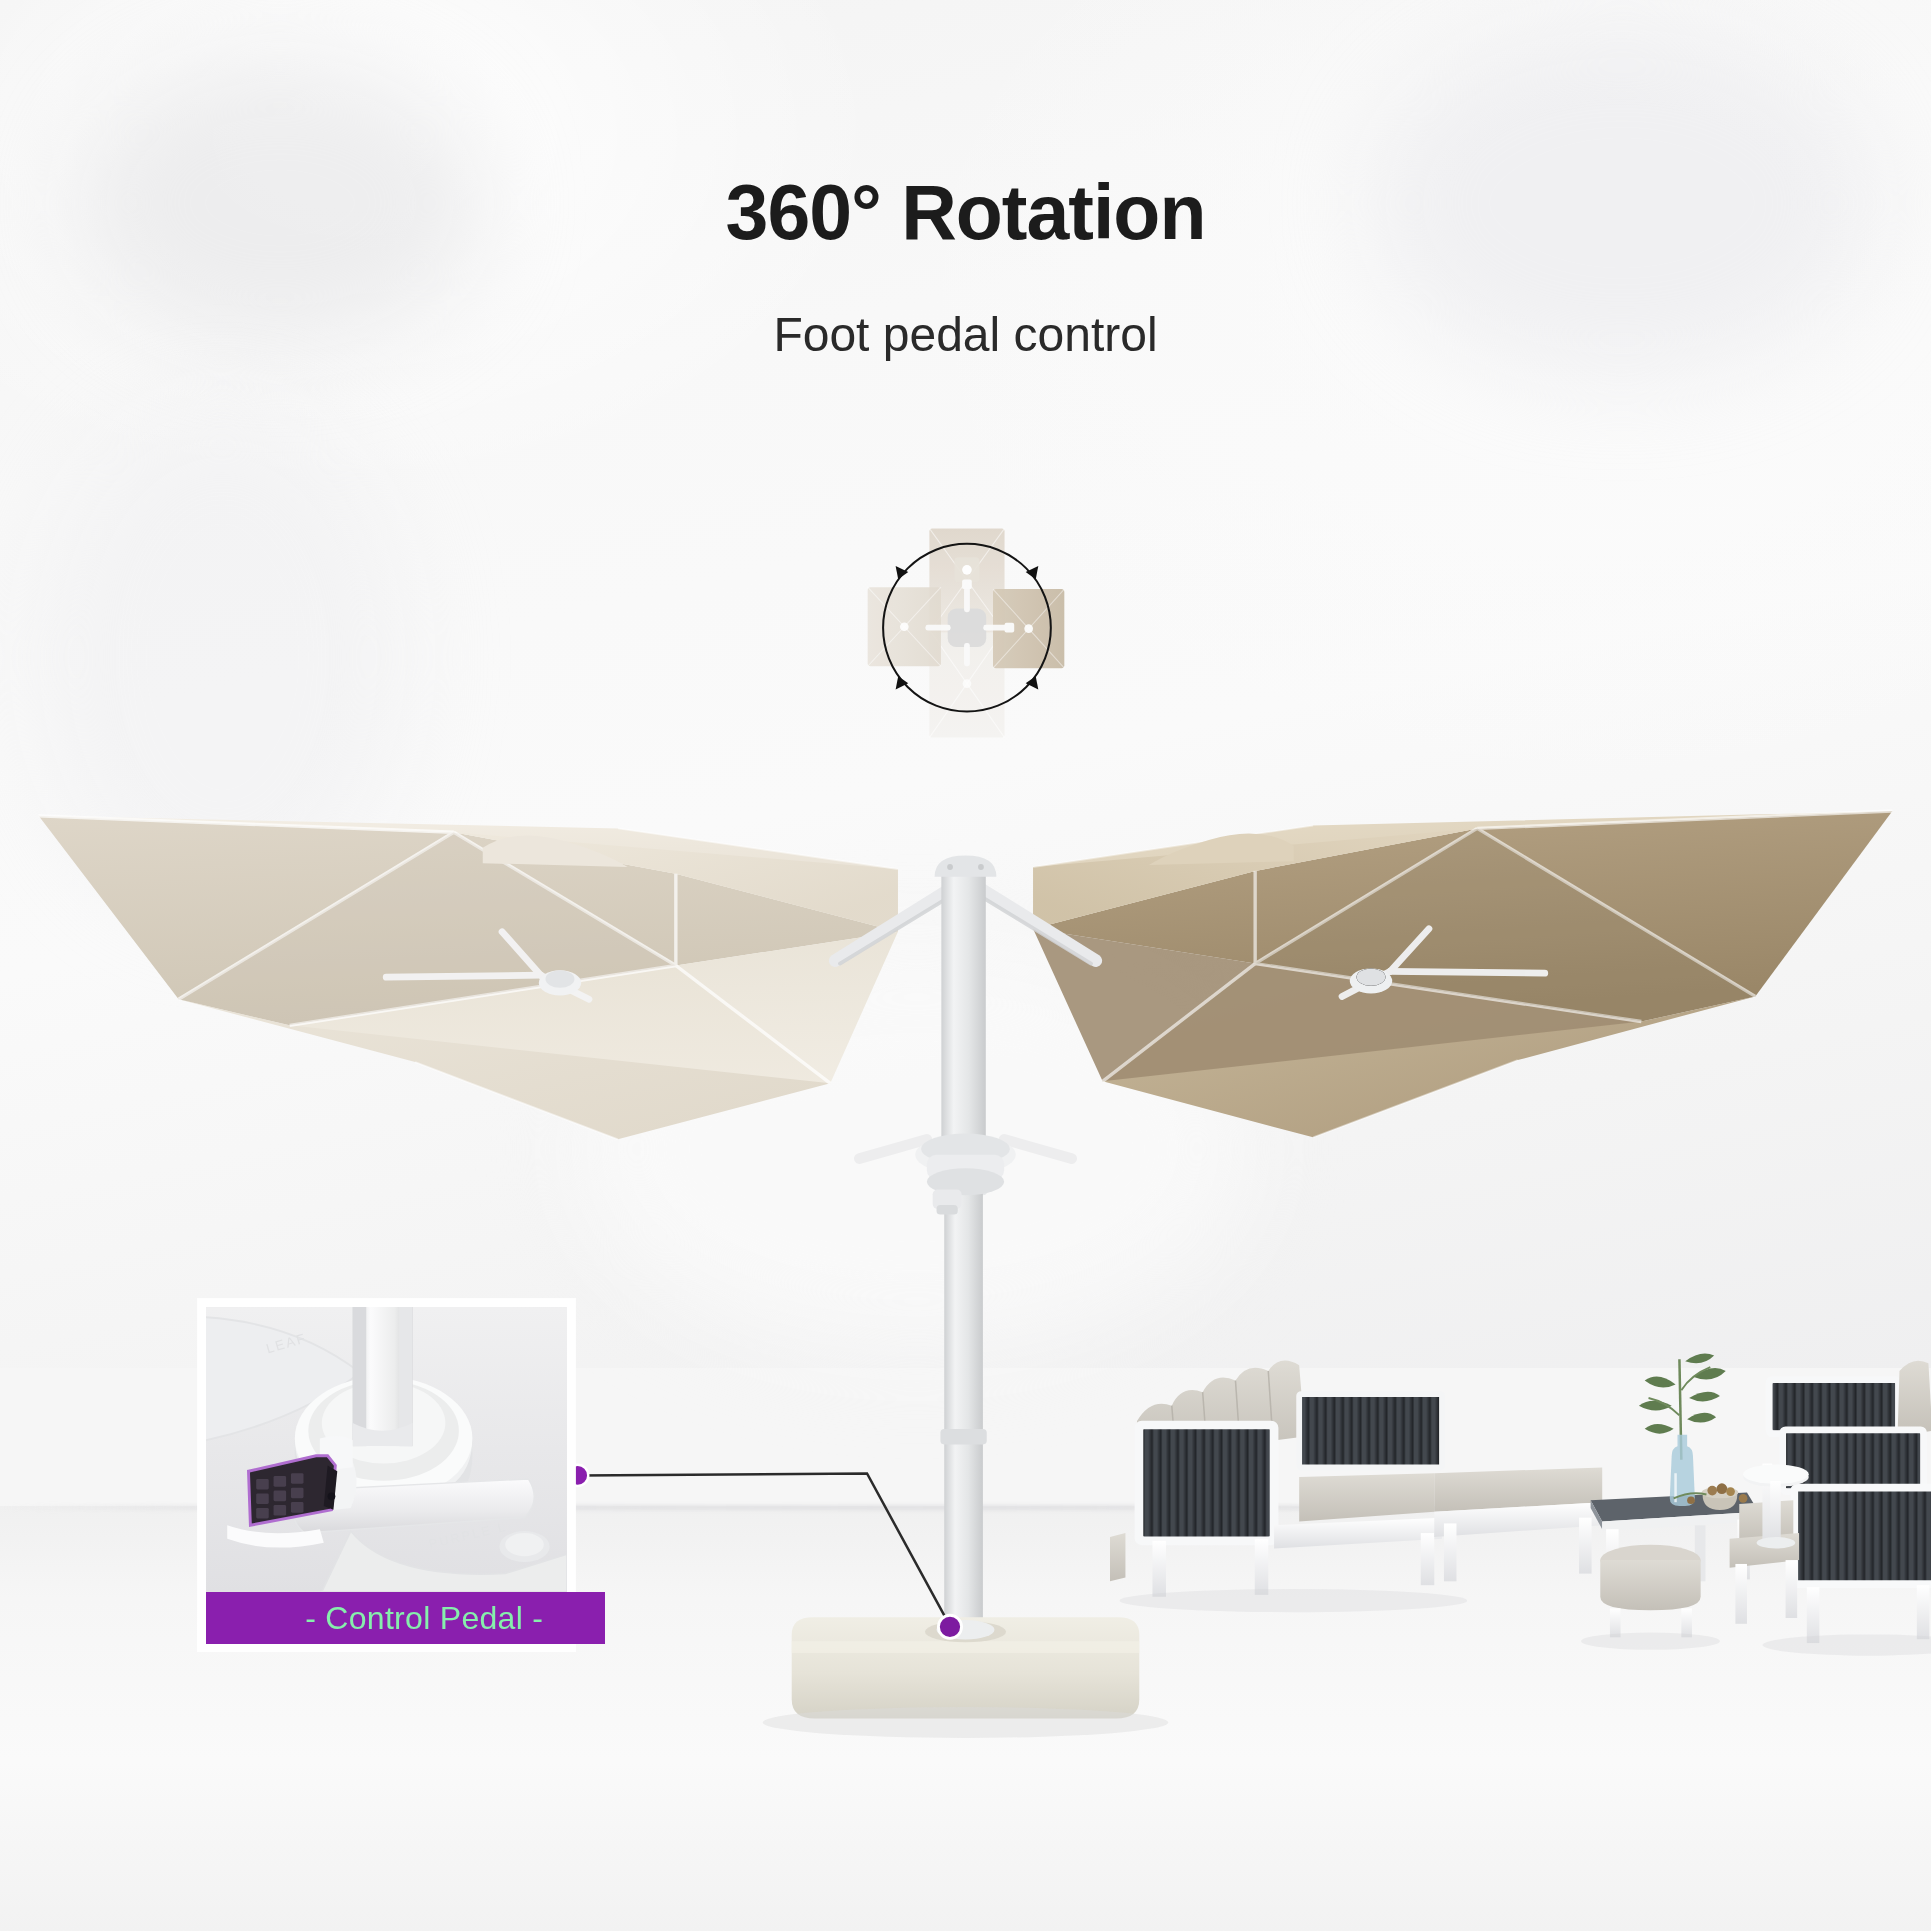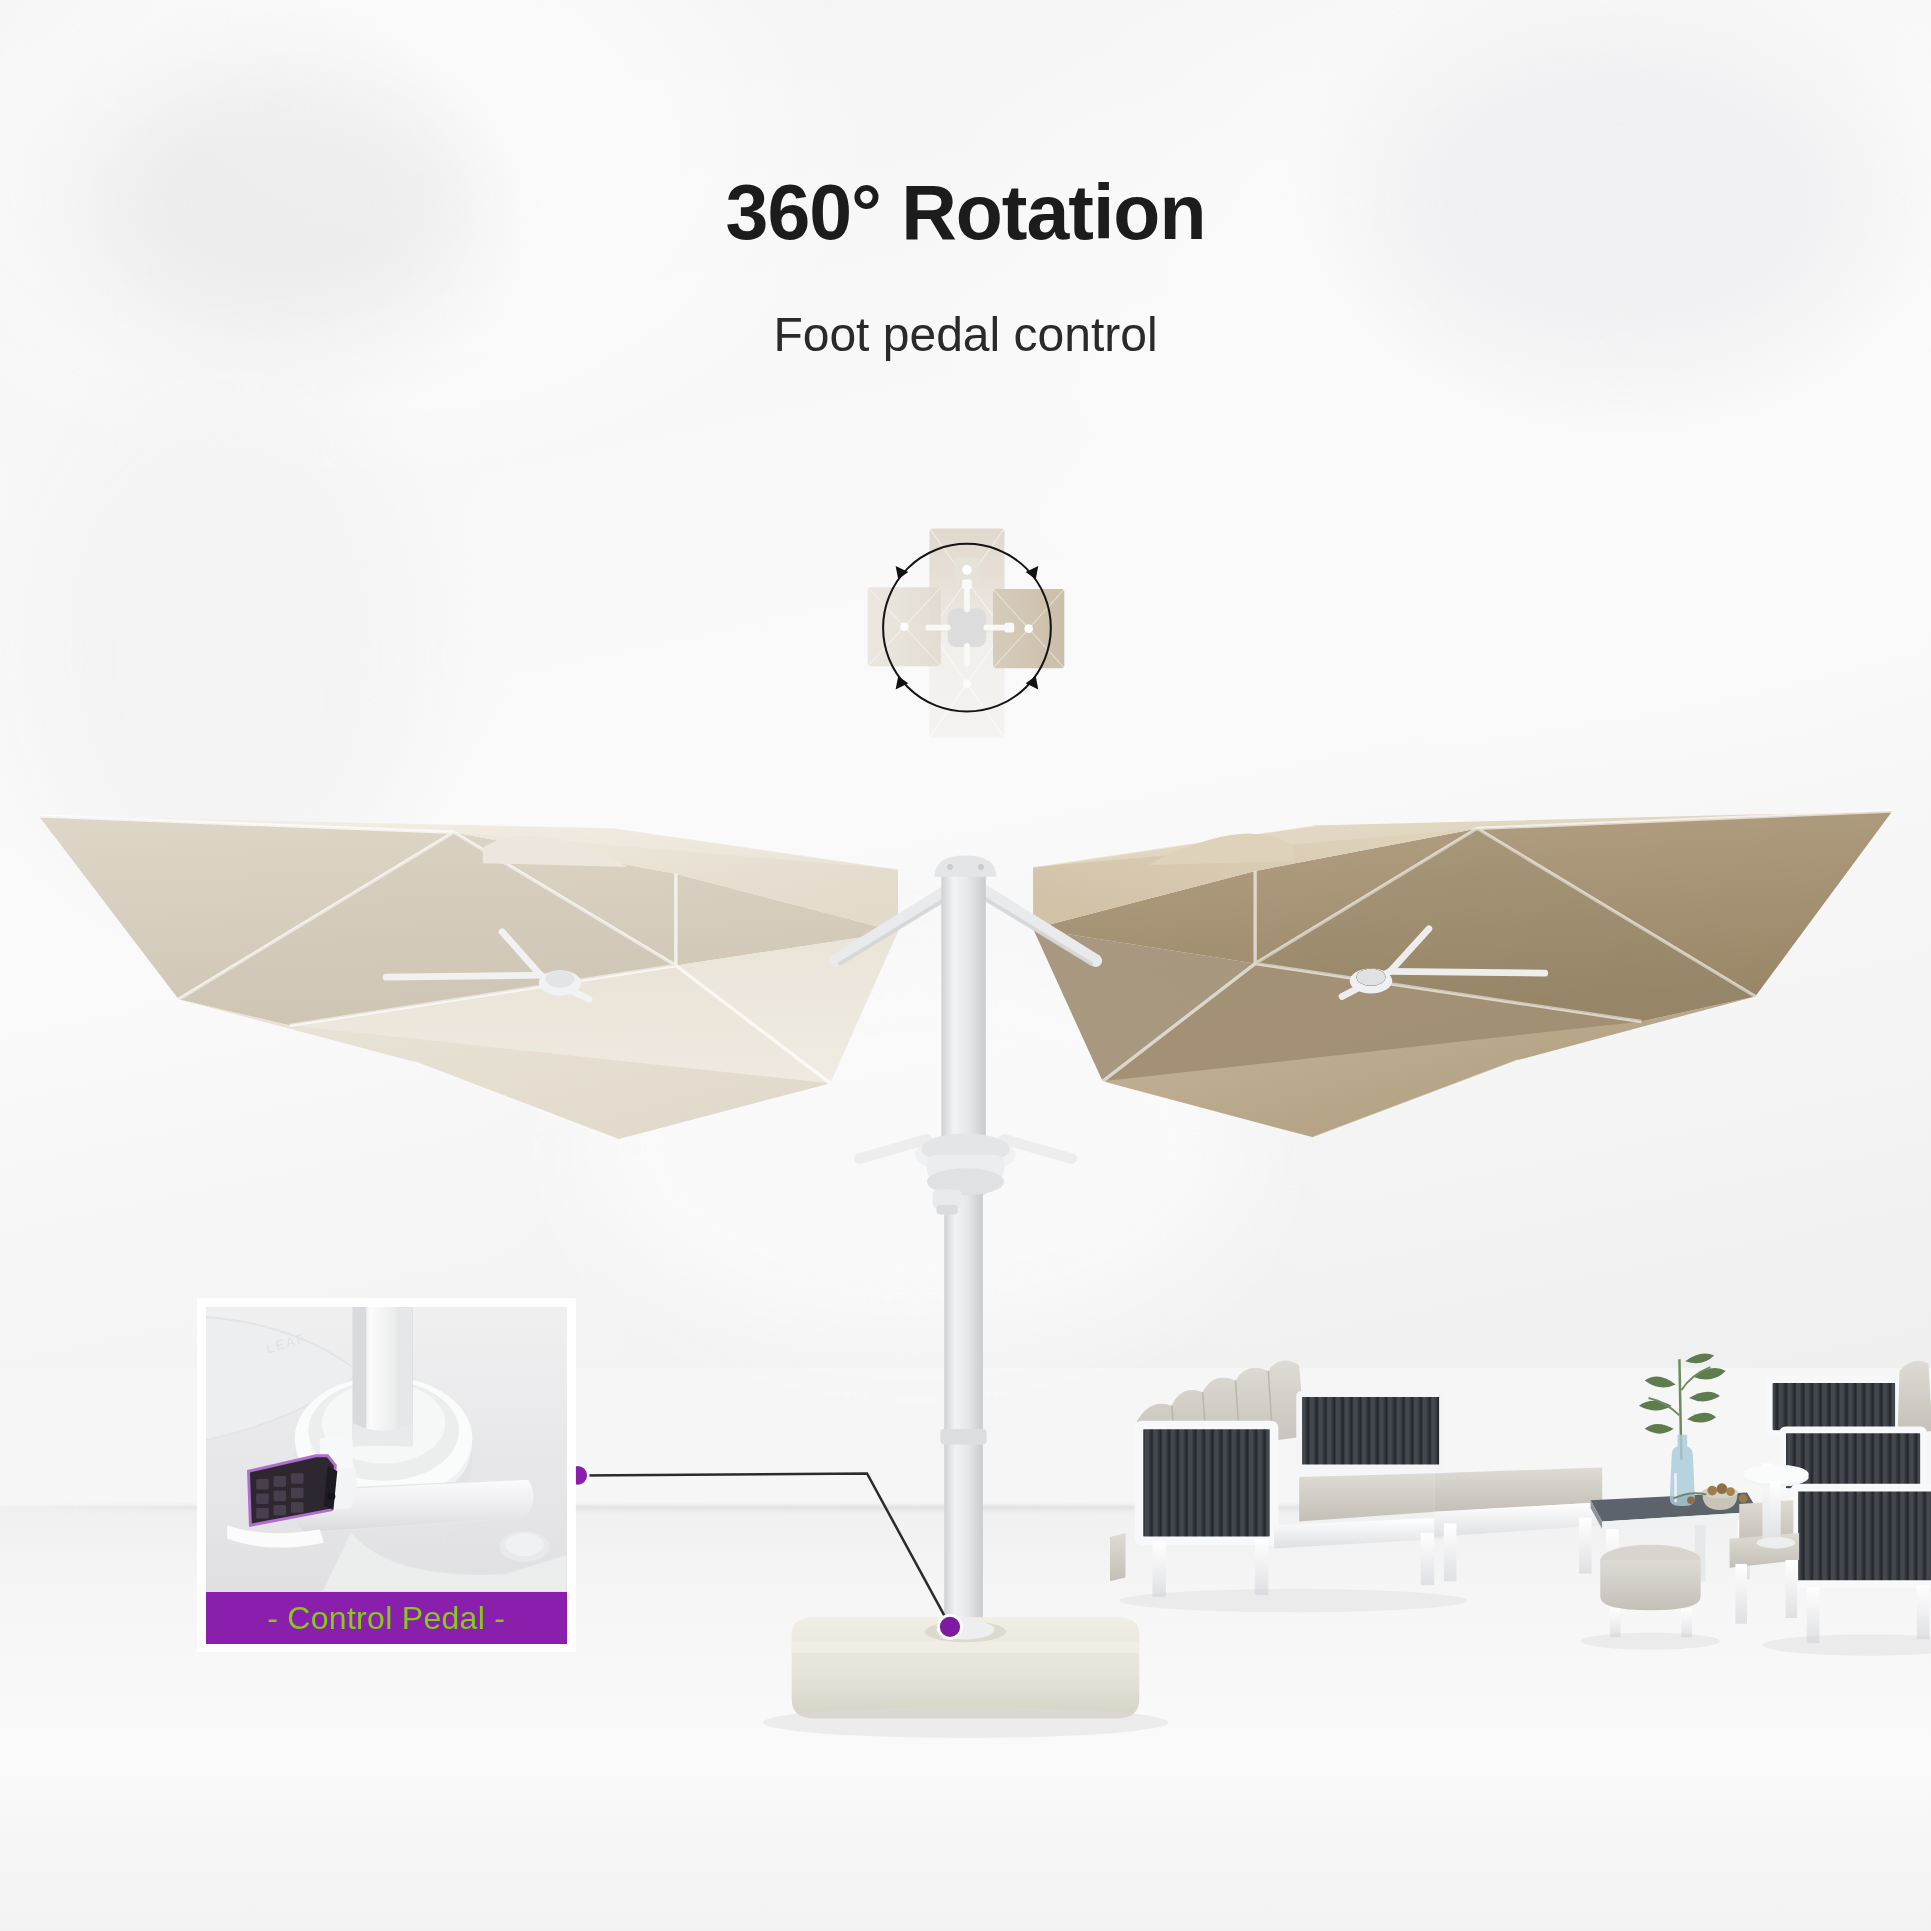--- a/index.html
+++ b/index.html
@@ -50,23 +50,23 @@
     position:absolute;left:198px;top:1299px;width:377px;height:352px;
     background:#ffffff;
     box-shadow:0 0 0 1px rgba(255,255,255,.9);
   }
   #inset-photo{
     position:absolute;left:7.7px;top:7.7px;width:361px;height:285px;overflow:hidden;
     background:linear-gradient(145deg,#e9e9ea 0%,#f2f2f3 30%,#e4e4e6 62%,#eeeeef 100%);
   }
   #inset-caption{
     position:absolute;left:7.7px;top:293px;width:361px;height:52px;
-    background:#8a1fae;color:#84cc16;
+    background:#8a1fae;color:#86efac;
     display:flex;align-items:center;justify-content:center;
-    font-size:32px;letter-spacing:0.3px;
+    font-size:32px;letter-spacing:0.3px;padding-left:38px;
   }
 
   
   #connector{position:absolute;left:541px;top:1429px;width:463px;height:251px;overflow:visible;}
 
   
   #furniture{position:absolute;left:1110px;top:1332px;width:830px;height:406px;}
 </style>
 </head>
 <body>

